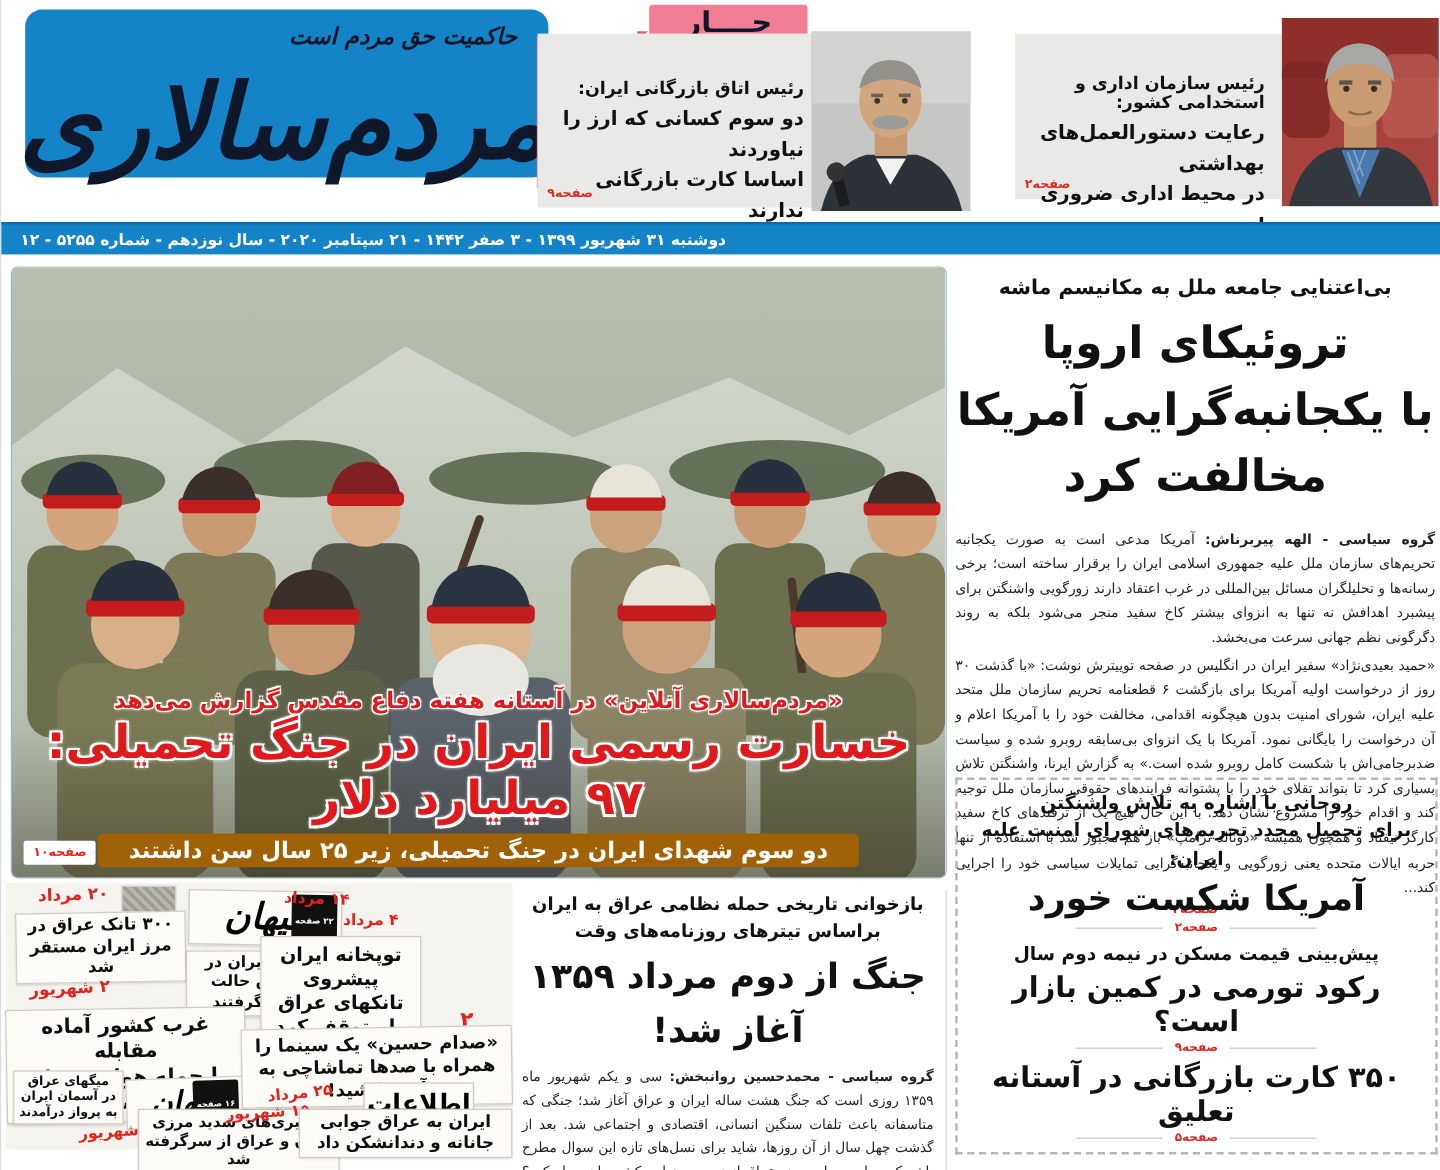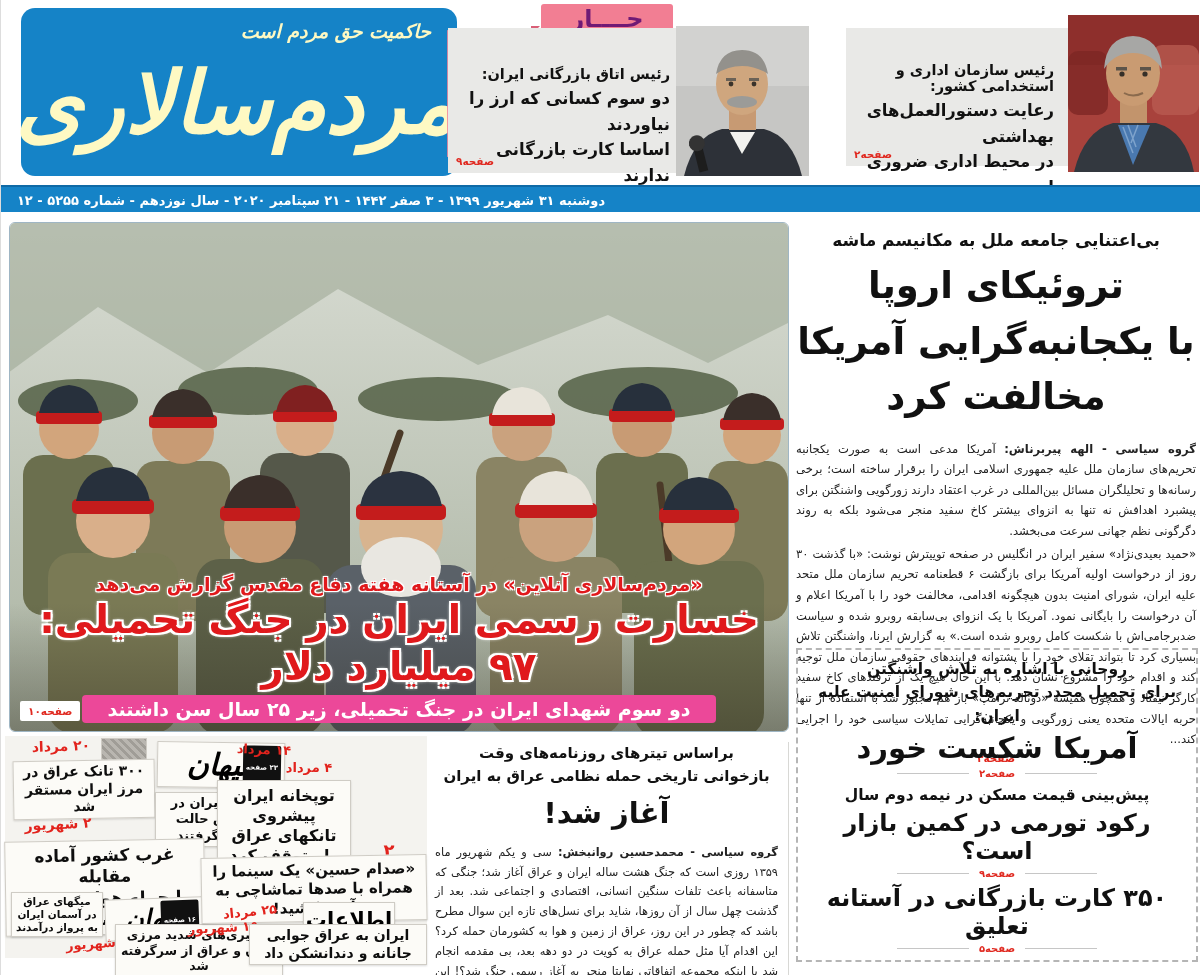--- a/index.html
+++ b/index.html
@@ -1,27 +1,27 @@
 <!DOCTYPE html>
 <html lang="fa" dir="rtl"><head>
 <meta charset="utf-8">
 <style>
   * { margin:0; padding:0; box-sizing:border-box; }
   html,body { background:#fff; }
   body { font-family:"DejaVu Sans", sans-serif; }
   .page { position:relative; width:1200px; height:975px; background:#fff; overflow:hidden; direction:rtl; border-left:1px solid #ddd; }
 
   
-  .masthead { position:absolute; left:20px; top:8px; width:436px; height:168px; background:#1583c7; border-radius:14px; color:#fef9c3; }
+  .masthead { position:absolute; left:20px; top:8px; width:436px; height:140px; background:#1583c7; border-radius:14px; color:#0f172a; }
   .masthead .tagline { position:absolute; right:26px; top:12px; font-size:19px; font-style:italic; font-weight:bold; }
   .masthead .title { position:absolute; left:0; right:0; top:30px; text-align:center; font-size:86px; font-weight:bold; font-style:italic; line-height:130px; letter-spacing:-2px; }
 
   .torn-strip { position:absolute; left:446px; top:30px; width:20px; height:132px; background:#f0889c; clip-path:polygon(0 0,100% 4%,70% 12%,100% 22%,60% 33%,100% 44%,65% 55%,100% 66%,60% 77%,100% 88%,65% 100%,0 96%); opacity:.85; }
 
-  .ribbon { position:absolute; left:540px; top:4px; width:132px; height:32px; background:#f27e93; color:#701a75; font-weight:bold; font-size:24px; text-align:center; line-height:30px; border-radius:3px; }
+  .ribbon { position:absolute; left:540px; top:4px; width:132px; height:32px; background:#f27e93; color:#0f172a; font-weight:bold; font-size:24px; text-align:center; line-height:30px; border-radius:3px; }
   .ribbon:after { content:""; position:absolute; left:-10px; bottom:-8px; border:9px solid transparent; border-top-color:#d95f77; border-left:none; }
 
   
   .teaser { position:absolute; background:#e9e9e7; padding:10px 14px; color:#111; }
   .teaser .kick { font-weight:bold; font-size:14.5px; margin-bottom:4px; }
   .teaser .tl { font-weight:bold; font-size:16.5px; line-height:1.55; }
   .teaser .pg { position:absolute; left:8px; bottom:6px; color:#e02a21; font-size:10.5px; font-weight:bold; }
   #teaser1 { left:447px; top:28px; width:236px; height:145px; padding-top:38px; }
   #teaser2 { left:845px; top:28px; width:222px; height:138px; padding-top:34px; }
   .portrait { position:absolute; overflow:hidden; }
@@ -31,21 +31,21 @@
   
   .datebar { position:absolute; left:0; top:185px; width:1200px; height:27px; background:#1583c7; border-top:2px solid #0f6aa6; }
   .datebar .dt { position:absolute; left:10px; top:0; width:600px; height:27px; line-height:27px; color:#fff; font-size:13px; font-weight:bold; direction:rtl; text-align:center; }
 
   
   .leadphoto { position:absolute; left:8px; top:222px; width:780px; height:510px; border-radius:6px; overflow:hidden; border:1px solid #9fb6c4; }
   .leadphoto svg { display:block; }
   .overlay { position:absolute; left:0; right:0; bottom:4px; text-align:center; }
   .lead-kick { font-size:19px; font-weight:bold; color:#e0191c; text-shadow:0 0 3px #fff,0 0 3px #fff,1px 1px 0 #fff,-1px -1px 0 #fff,1px -1px 0 #fff,-1px 1px 0 #fff; margin-bottom:2px; }
   .lead-head { font-size:39px; font-weight:900; color:#e0191c; line-height:1.2; text-shadow:0 0 4px #fff,0 0 4px #fff,2px 2px 0 #fff,-2px -2px 0 #fff,2px -2px 0 #fff,-2px 2px 0 #fff; margin:0 14px 4px; }
-  .lead-sub { display:inline-block; background:#ec4899; color:#fff; font-size:19px; font-weight:bold; padding:3px 26px; border-radius:4px; margin-bottom:4px; }
+  .lead-sub { display:inline-block; background:#a16207; color:#fff; font-size:19px; font-weight:bold; padding:3px 26px; border-radius:4px; margin-bottom:4px; }
   .lead-pg { position:absolute; left:10px; bottom:10px; background:#fff; color:#e02a21; font-size:10.5px; font-weight:bold; padding:4px 8px; border-radius:2px; }
 
   
   .mainstory { position:absolute; left:795px; top:230px; width:400px; color:#111; }
   .mainstory .kick { text-align:center; font-size:17px; font-weight:bold; margin-bottom:8px; }
   .mainstory .hl { text-align:center; font-size:37px; font-weight:900; line-height:1.5; white-space:nowrap; }
   .mainstory .body { margin-top:14px; font-size:11.6px; line-height:1.78; text-align:justify; color:#222; }
   .mainstory .body p { margin-bottom:2px; }
   .mainstory .by { font-weight:bold; }
   .mainstory .pg { text-align:center; color:#e02a21; font-size:10.5px; font-weight:bold; margin-top:1px; }
@@ -292,22 +292,23 @@
       <div class="pgdiv">
           <span class="ln"></span>
           <span class="p">صفحه۵</span>
           <span class="ln"></span>
         </div>
     </div>
 
   </div>
 
   <div class="warstory">
+    <div class="k">بازخوانی تاریخی حمله نظامی عراق به ایران</div>
     <div class="k">براساس تیترهای روزنامه‌های وقت</div>
-    <div class="k">بازخوانی تاریخی حمله نظامی عراق به ایران</div>
+    <div class="hl">جنگ از دوم مرداد ۱۳۵۹</div>
     <div class="hl">آغاز شد!</div>
     <div class="body">
       <span class="by" style="font-weight:bold">گروه سیاسی - محمدحسین روانبخش:</span>
       <span>سی و یکم شهریور ماه ۱۳۵۹ روزی است که جنگ هشت ساله ایران و عراق آغاز شد؛ جنگی که متاسفانه باعث تلفات سنگین انسانی، اقتصادی و اجتماعی شد. بعد از گذشت چهل سال از آن روزها، شاید برای نسل‌های تازه این سوال مطرح باشد که چطور در این روز، عراق از زمین و هوا به کشورمان حمله کرد؟ این اقدام آیا مثل حمله عراق به کویت در دو دهه بعد، بی مقدمه انجام شد یا اینکه مجموعه اتفاقاتی نهایتا منجر به آغاز رسمی جنگ شد؟! این گزارش سعی دارد با...</span>
       
     </div>
   </div>
 
   <div class="collage">
     <div class="cphoto" style="left:96px;top:2px;width:46px;height:50px;"></div>

